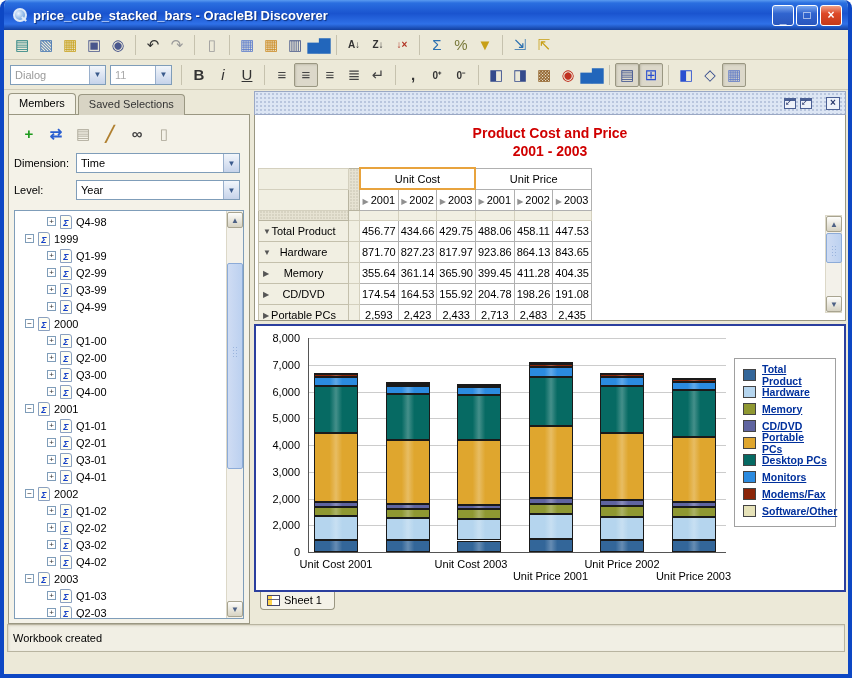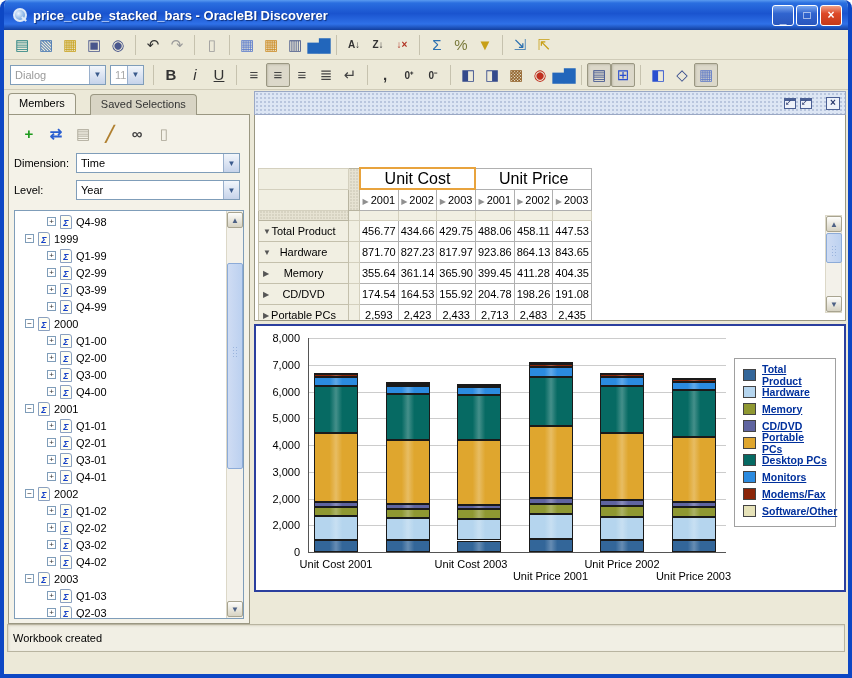--- a/index.html
+++ b/index.html
@@ -38,21 +38,21 @@
     font-size:11px; color:#9a9a9a; padding-left:4px; position:relative; margin-right:4px; }
   .combo .arrowbox { margin-left:auto; width:16px; height:18px; background:linear-gradient(180deg,#f2f6fb,#c6d3ea);
     border-left:1px solid #9ab0cc; display:flex; align-items:center; justify-content:center; color:#3a5a8c; font-size:8px; }
   
   .workarea { position:relative; height:534px; background:#ece9d8; display:flex; padding:1px 2px 0 4px; }
   
   .leftpanel { width:242px; display:flex; flex-direction:column; }
   .tabs { display:flex; height:21px; margin-top:2px; font-size:11px; }
   .tab { padding:3px 10px 2px; border:1px solid #9a9782; border-bottom:none; border-radius:4px 4px 0 0; }
   .tab.active { background:#f4f2e8; position:relative; z-index:2; font-weight:normal; }
-  .tab.inactive { background:#d8d4c4; margin-left:14px; color:#333; top:1px; position:relative; }
+  .tab.inactive { background:#d8d4c4; margin-left:2px; color:#333; top:1px; position:relative; }
   .panelbody { flex:1; border:1px solid #9a9782; background:#f4f2e8; padding:6px 5px 4px; display:flex; flex-direction:column; }
   .ptool { display:flex; gap:9px; padding:4px 2px 10px 6px; font-size:15px; }
   .ptool .pico { width:18px; text-align:center; }
   .formrow { display:flex; align-items:center; font-size:11px; margin-bottom:7px; }
   .formrow label { width:62px; }
   .formrow .combo { flex:1; color:#000; height:20px; }
   .tree { flex:1; border:1px solid #7f9db9; background:#fff; position:relative; overflow:hidden; margin-top:3px; }
   .treeinner { position:absolute; left:0; top:2px; right:17px; bottom:0; overflow:hidden; }
   .titem { height:17px; display:flex; align-items:center; font-size:11px; white-space:nowrap; }
   .expander { width:9px; height:9px; border:1px solid #7f9db9; background:#fff; font-size:8px; line-height:7px;
@@ -82,21 +82,21 @@
     font-size:10px; font-weight:bold; display:flex; align-items:center; justify-content:center; line-height:1; }
   
   .crosstab { height:206px; background:#fff; border:1px solid #9a9782; border-top:none; position:relative; overflow:hidden; }
   .xtitle { text-align:center; color:#d00000; font-weight:bold; font-size:14px; margin-top:9px; line-height:18px; }
   .tablewrap { position:absolute; left:3px; top:52px; font-size:11px; }
   table.xt { border-collapse:collapse; }
   .xt td { height:21px; text-align:center; padding:0 2px; }
   .xt .spacer { background:#f1efe2; border:1px solid #d4d0be; width:90px; }
   .xt .gripv { background:#e6e2d2; border:1px solid #b8b4a0; width:11px;
     background-image:radial-gradient(#a8a490 1px, transparent 1px); background-size:3px 3px; }
-  .xt .grp { background:#fff; border:1px solid #b0b0b0; font-size:16px;text-align:center; }
+  .xt .grp { background:#fff; border:1px solid #b0b0b0; font-size:11px;text-align:center; }
   .xt .grp.sel { border:2px solid #e8a33d; }
   .xt .yr { background:#fff; border:1px solid #b0b0b0; width:35px; }
   .xt .yr .drill { color:#909090; font-size:8px; margin-right:2px; }
   .xt .griph { background:#e6e2d2; border:1px solid #b8b4a0; height:10px;
     background-image:radial-gradient(#a8a490 1px, transparent 1px); background-size:3px 3px; }
   .xt .blank { background:#f1efe2; border:1px solid #d4d0be; height:10px; }
   .xt .rowhdr { background:#f1efe2; border:1px solid #c4c0ac; text-align:center; position:relative; }
   .xt .rowhdr .tri { position:absolute; left:4px; top:50%; transform:translateY(-50%); font-size:8px; color:#555; }
   .xt .val { background:#fff; border:1px solid #b0b0b0; }
   
@@ -172,21 +172,21 @@
       <span class="tsep"></span>
       <span class="tbtn" style="color: rgb(42, 111, 176);">⇲</span>
       <span class="tbtn" style="color: rgb(200, 160, 24);">⇱</span>
     </div>
 
   <div class="toolbar" id="toolbar2">
     <span class="combo" style="width:96px;">
       <span>Dialog</span>
       <span class="arrowbox">▼</span>
     </span>
-    <span class="combo" style="width:34px;color:#aaa;">
+    <span class="combo" style="width:62px;color:#aaa;">
       <span>11</span>
       <span class="arrowbox">▼</span>
     </span>
     <span class="tsep"></span>
     <span id="toolbar2btns" style="display:flex;align-items:center;">
         <span class="tbtn" style="color: rgb(51, 51, 51); font-weight: bold;">B</span>
         <span class="tbtn" style="color: rgb(51, 51, 51); font-style: italic;">i</span>
         <span class="tbtn" style="color: rgb(51, 51, 51); text-decoration: underline;">U</span>
         <span class="tsep"></span>
         <span class="tbtn" style="color: rgb(68, 68, 68);">≡</span>
@@ -380,20 +380,24 @@
       <div class="innerbar">
         <span class="ibicons">
           <span class="dockico"></span>
           <span class="dockico"></span>
           <span style="width:6px;"></span>
           <span class="closeico">×</span>
         </span>
       </div>
 
       <div class="crosstab">
+        <div class="xtitle">
+          <div>Product Cost and Price</div>
+          <div>2001 - 2003</div>
+        </div>
         <div class="tablewrap" id="tablewrap">
             <table class="xt">
               <tbody>
                 <tr>
                   <td class="spacer"></td>
                   <td class="gripv" rowspan="2"></td>
                   <td colspan="3" class="grp sel">Unit Cost</td>
                   <td colspan="3" class="grp">Unit Price</td>
                 </tr>
                 <tr>
@@ -588,20 +592,26 @@
               <span class="lswatch" style="background: rgb(139, 37, 8);"></span>
               <span class="ltext">Modems/Fax</span>
             </div>
             <div class="litem">
               <span class="lswatch" style="background: rgb(230, 226, 184);"></span>
               <span class="ltext">Software/Other</span>
             </div>
           </div>
         </div>
 
+      <div class="sheetrow">
+        <span class="sheettab">
+          <span class="sheetico"></span>
+          <span>Sheet 1</span>
+        </span>
+      </div>
     </div>
   </div>
 
   <div class="statusbar">
     <div class="statusfield">Workbook created</div>
   </div>
 
 </div>
 
 </body></html>

